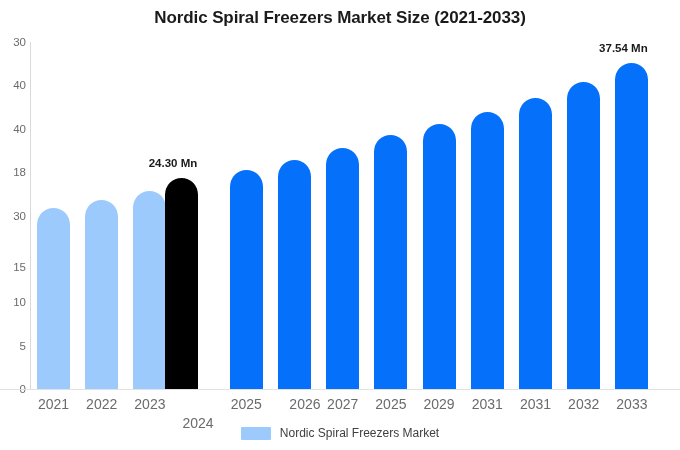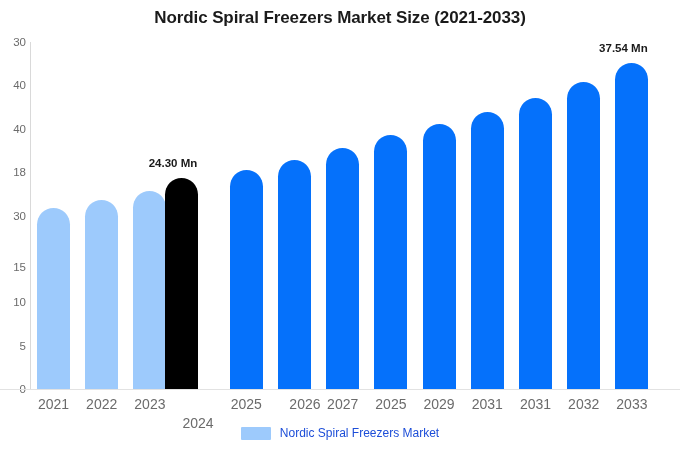--- a/index.html
+++ b/index.html
@@ -105,21 +105,21 @@
     justify-content: center;
     gap: 9px;
   }
   #legend-swatch {
     width: 30px;
     height: 13px;
     border-radius: 1px;
   }
   #legend-label {
     font-size: 12px;
-    color: #1d4ed8;
+    color: #404040;
     white-space: nowrap;
   }
 </style>
 </head>
 <body>
 
 <div id="chart-root">
 
   <div id="chart-title">Nordic Spiral Freezers Market Size (2021-2033)</div>
 

